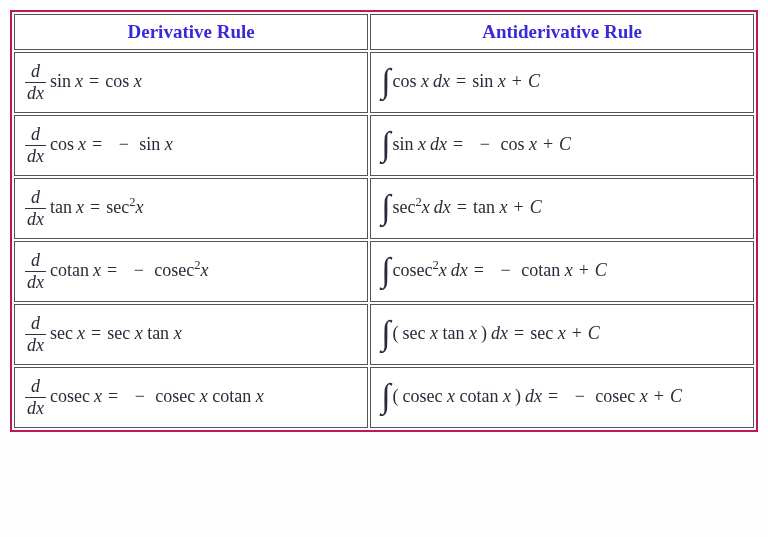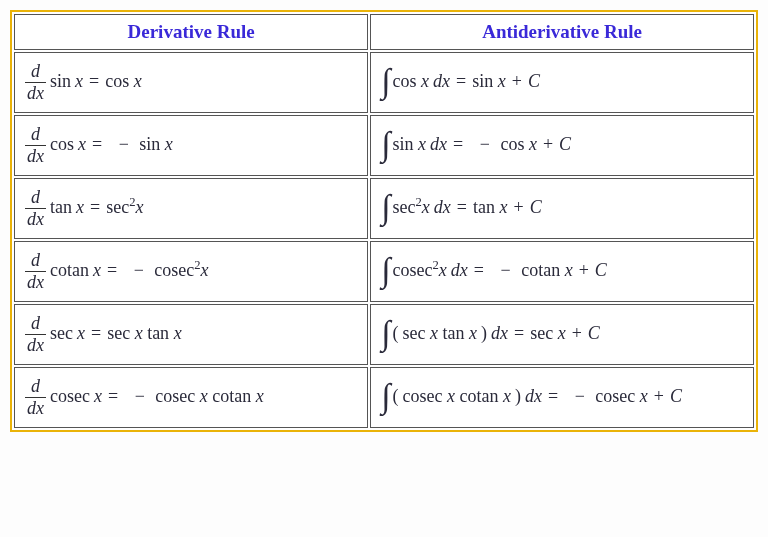--- a/index.html
+++ b/index.html
@@ -7,21 +7,21 @@
     padding: 10px;
     font-family: "Times New Roman", Times, serif;
     background: #fdfdfd;
     width: 768px;
     box-sizing: border-box;
   }
   table.rules {
     border-collapse: separate;
     border-spacing: 2px;
     width: 100%;
-    border: 2px solid #eab308;
+    border: 2px solid #be185d;
     background: #fff;
   }
   table.rules th {
     border: 1px solid #555;
     padding: 6px 8px;
     font-weight: bold;
     color: #3a29d8;
     font-size: 19px;
     text-align: center;
     background: #fff;

